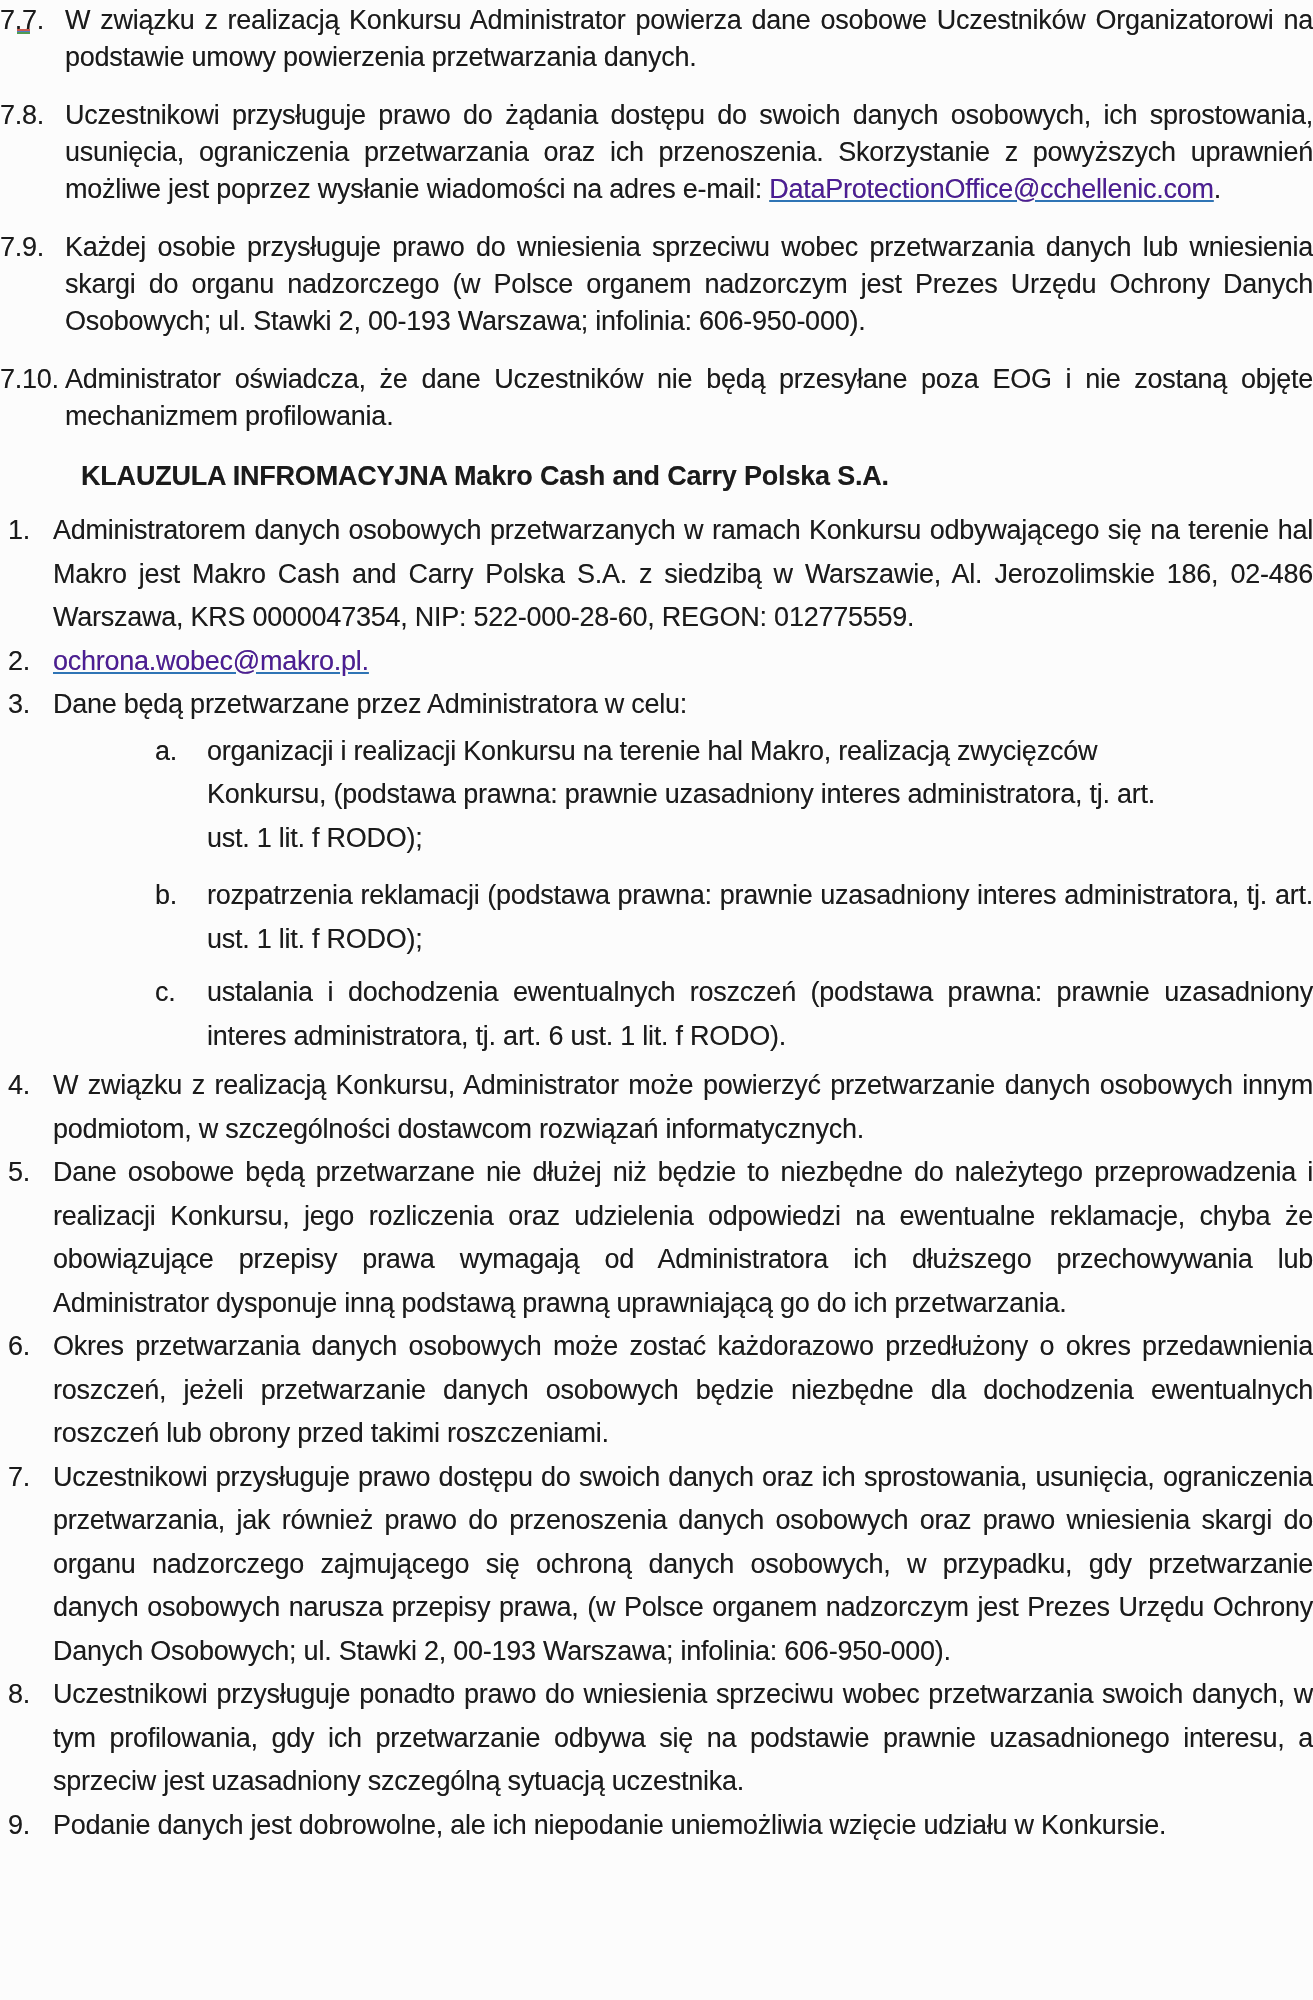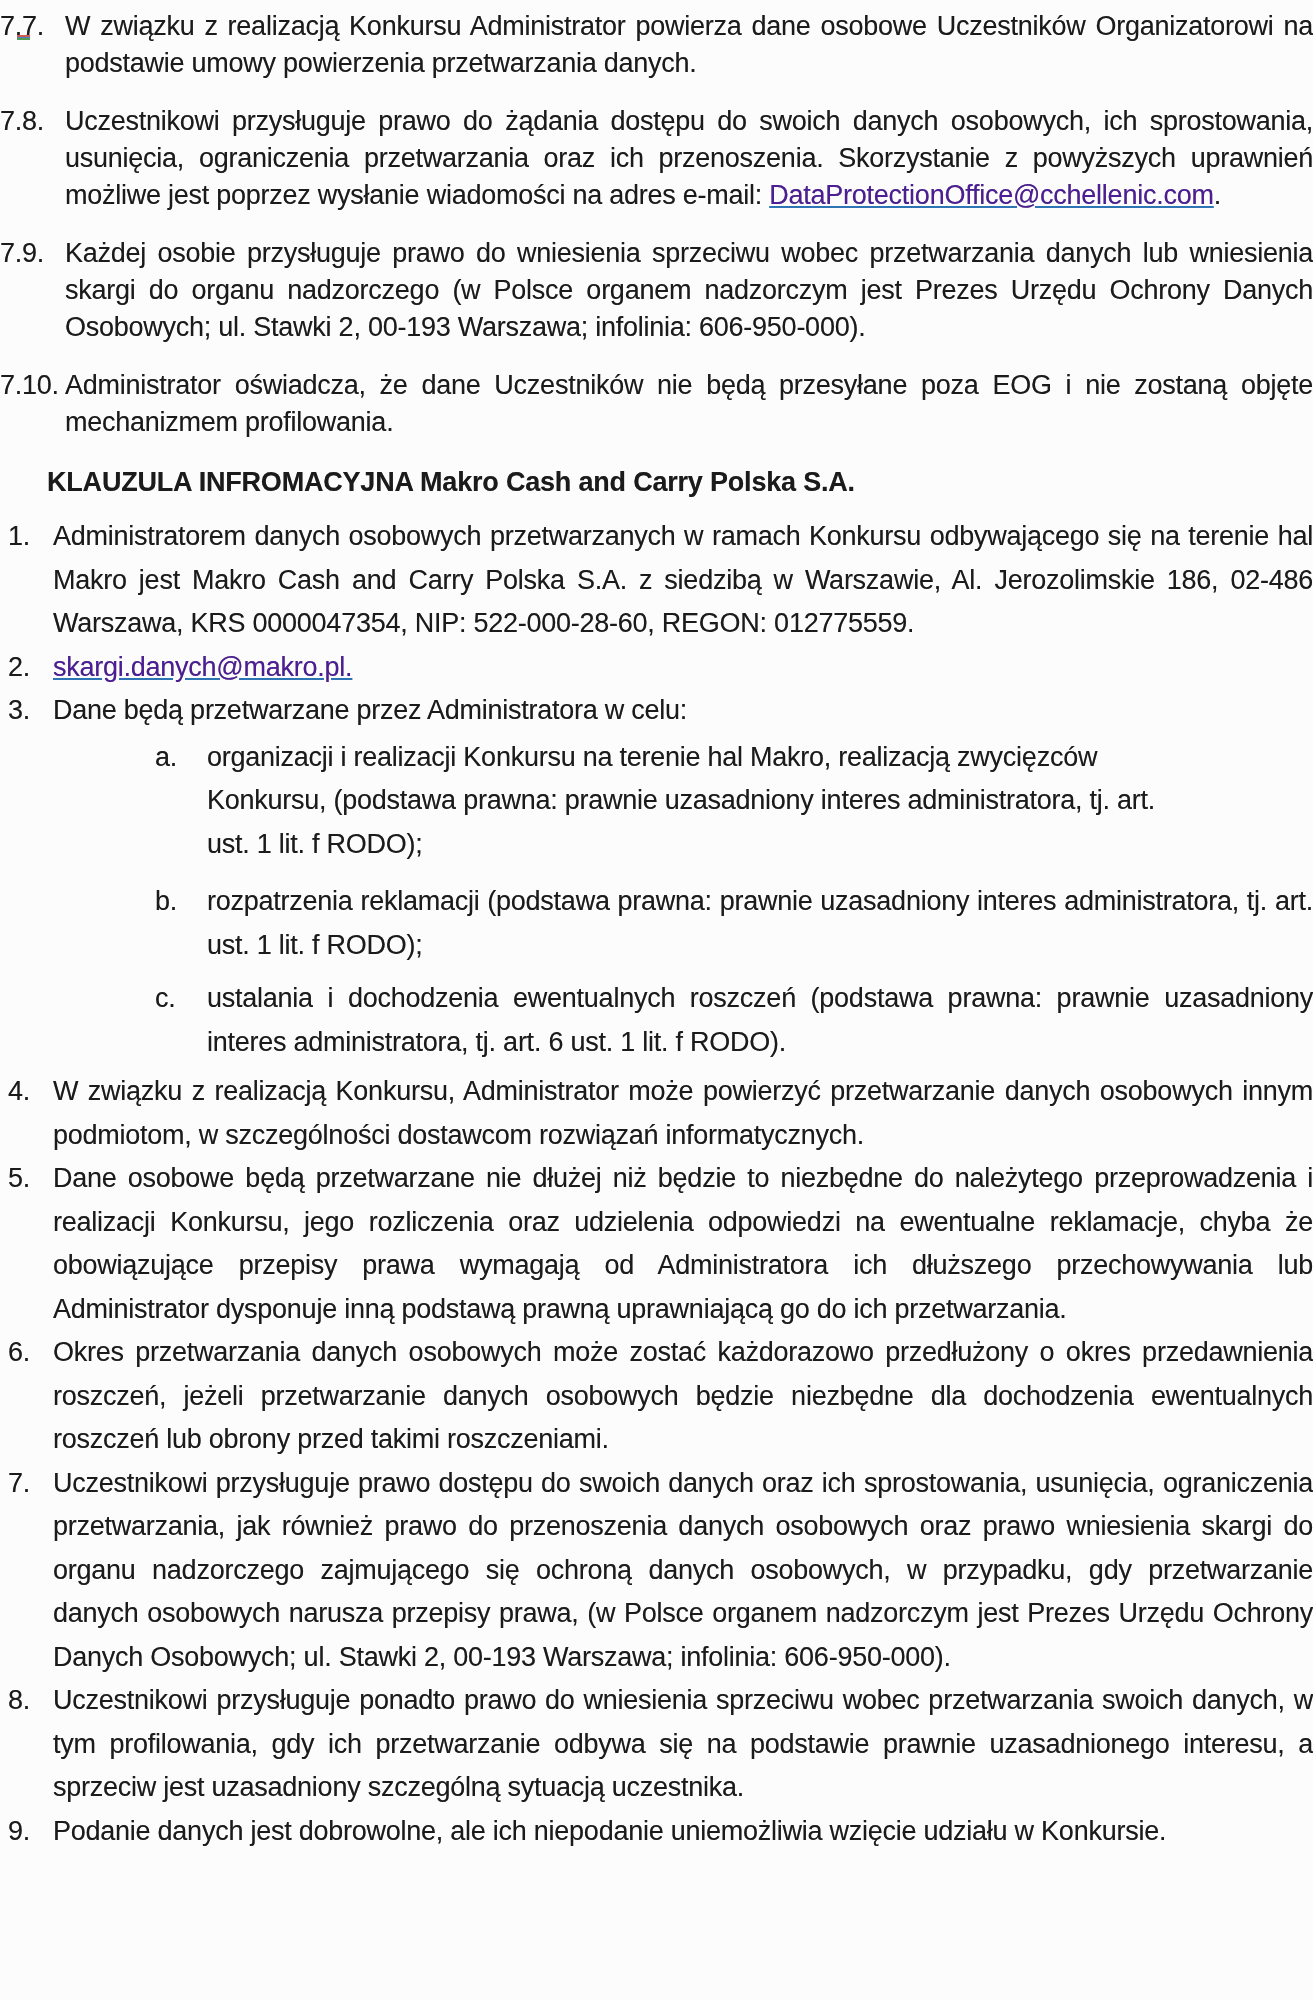--- a/index.html
+++ b/index.html
@@ -7,21 +7,21 @@
     padding: 0;
     width: 1313px;
     height: 2000px;
     overflow: hidden;
     background: #fcfcfc;
   }
   .doc {
     box-sizing: border-box;
     width: 1313px;
     height: 2000px;
-    padding-top: 8px;
+    padding-top: 2px;
     font-family: "Liberation Sans", sans-serif;
     color: #1b1b1b;
     letter-spacing: -0.25px;
     overflow: hidden;
     text-shadow: 0 0 0.6px rgba(20,20,20,0.45);
   }
   
   .clause {
     position: relative;
     padding-left: 65px;
@@ -42,21 +42,21 @@
     top: 27px;
     width: 13px;
     height: 5px;
     background: linear-gradient(180deg, #c94a3f 0 34%, #3a6fc0 34% 67%, #3f9140 67% 100%);
     opacity: 0.9;
   }
   .heading {
     font-size: 27px;
     font-weight: 700;
     line-height: 40px;
-    margin: 0 0 13px 47px;
+    margin: 0 0 13px 81px;
     letter-spacing: -0.2px;
   }
   
   .mitem {
     position: relative;
     padding-left: 53px;
     text-align: justify;
     font-size: 27px;
     line-height: 43.5px;
   }
@@ -121,21 +121,21 @@
 
   <div class="heading">KLAUZULA INFROMACYJNA Makro Cash and Carry Polska S.A.</div>
 
   <div class="mitem">
     <span class="num">1.</span>
     <span>Administratorem danych osobowych przetwarzanych w ramach Konkursu odbywającego się na terenie hal Makro jest Makro Cash and Carry Polska S.A. z siedzibą w Warszawie, Al. Jerozolimskie 186, 02-486 Warszawa, KRS 0000047354, NIP: 522-000-28-60, REGON: 012775559.</span>
   </div>
 
   <div class="mitem">
     <span class="num">2.</span>
-    <a class="doclink">skargi.danych@makro.pl.</a>
+    <a class="doclink">ochrona.wobec@makro.pl.</a>
   </div>
 
   <div class="mitem">
     <span class="num">3.</span>
     <span>Dane będą przetwarzane przez Administratora w celu:</span>
   </div>
 
   <div class="subwrap">
     <div class="subitem sub-a">
       <span class="num">a.</span>

